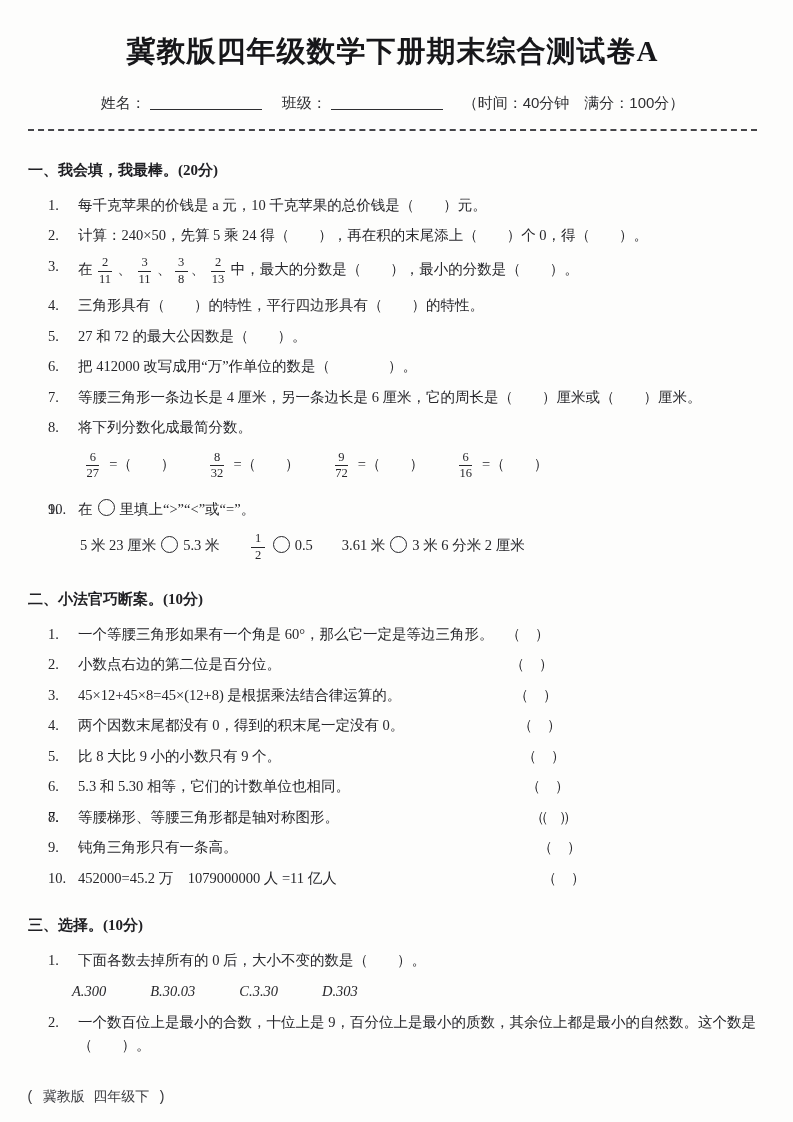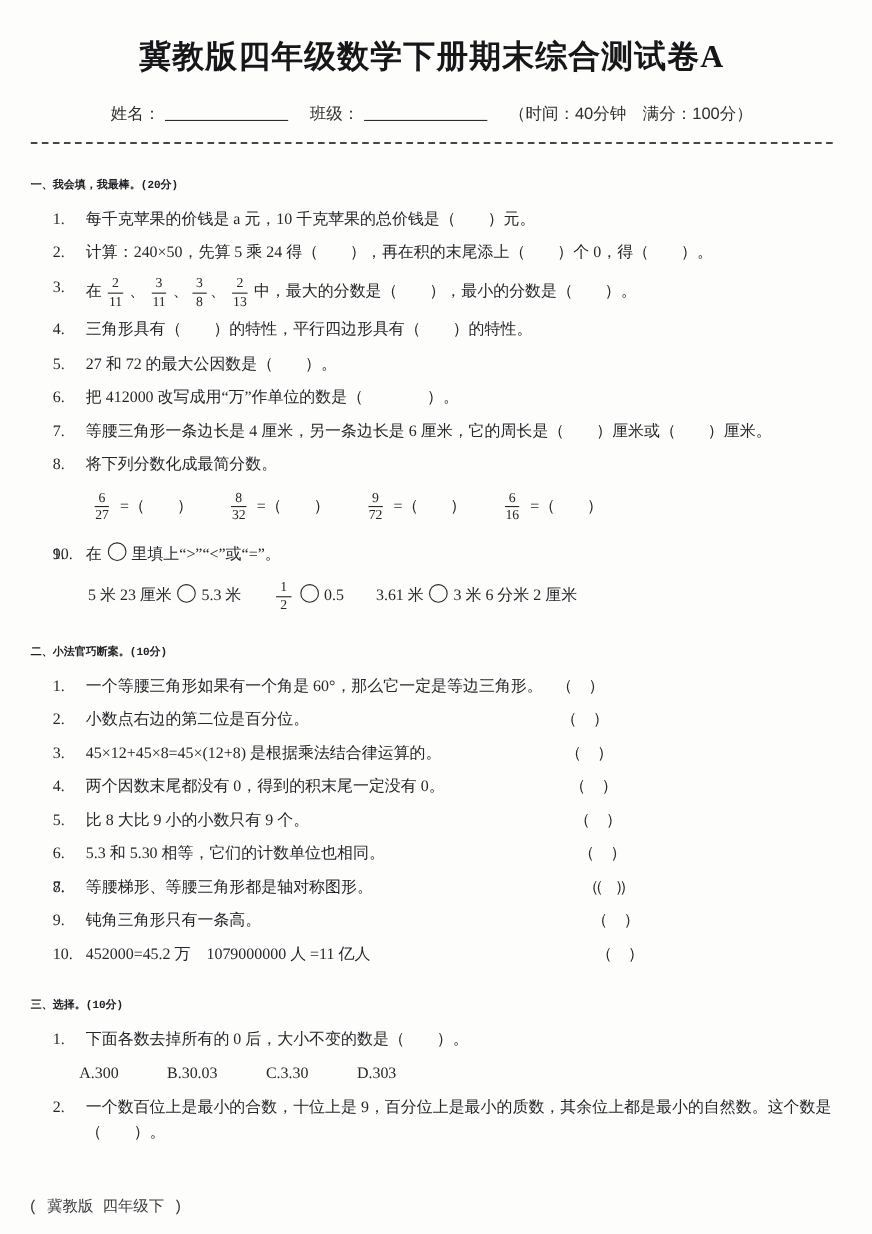--- a/index.html
+++ b/index.html
@@ -18,40 +18,40 @@
     margin-top:22px;font-family:"Liberation Sans","DejaVu Sans",sans-serif;
     font-size:15px;color:#2e2e31;
   }
   .header-field{display:flex;align-items:flex-start;font-family:Liberation Serif, serif;}
   .u-line{display:inline-block;width:112px;height:15px;border-bottom:1.7px solid #2e2e31;margin-left:4px;}
   .dashed-sep{border:none;border-top:2px dashed #46464a;margin:16px 0 0 0;}
   .sections{margin-top:30px;}
   .section{margin-top:26px;}
   .section:first-child{margin-top:0;}
   .section-heading{
-    font-family:Liberation Mono, monospace;
-    font-weight:bold;font-size:10px;color:#202024;margin-bottom:14px;
+    font-family:Liberation Serif, serif;
+    font-weight:bold;font-size:15px;color:#202024;margin-bottom:14px;
   }
   ul.items{list-style:none;margin:0;padding:0 0 0 20px;}
   li.item{position:relative;padding-left:30px;margin-bottom:7px;line-height:1.62;white-space:pre-wrap;}
   li.item .num{position:absolute;left:0;top:0;min-width:26px;}
   .tf-item{padding-right:90px;}
   .tf-bracket{position:absolute;top:0;white-space:pre;}
   .sub-row{margin:10px 0 16px 2px;white-space:pre-wrap;}
   .frac{
     display:inline-flex;flex-direction:column;align-items:center;
     vertical-align:middle;margin:0 3px;font-size:12.5px;line-height:1.25;
   }
   .frac .fnum{border-bottom:1.2px solid #26262a;padding:0 3.5px;}
   .frac .fden{padding:0 3.5px;}
   .cmp-circle{
     display:inline-block;width:15px;height:15px;border:1.4px solid #26262a;
     border-radius:50%;vertical-align:-2.5px;margin:0 5px;
   }
-  .options{display:flex;gap:44px;margin:8px 0 4px -6px;}
+  .options{display:flex;gap:44px;margin:8px 0 4px -6px;font-style:italic;}
   .option{white-space:pre;}
   .footer{
     position:absolute;left:26px;bottom:16px;
     font-family:Liberation Mono, monospace;
     font-size:14px;color:#3c3c40;
   }
 </style>
 </head>
 <body>
 

